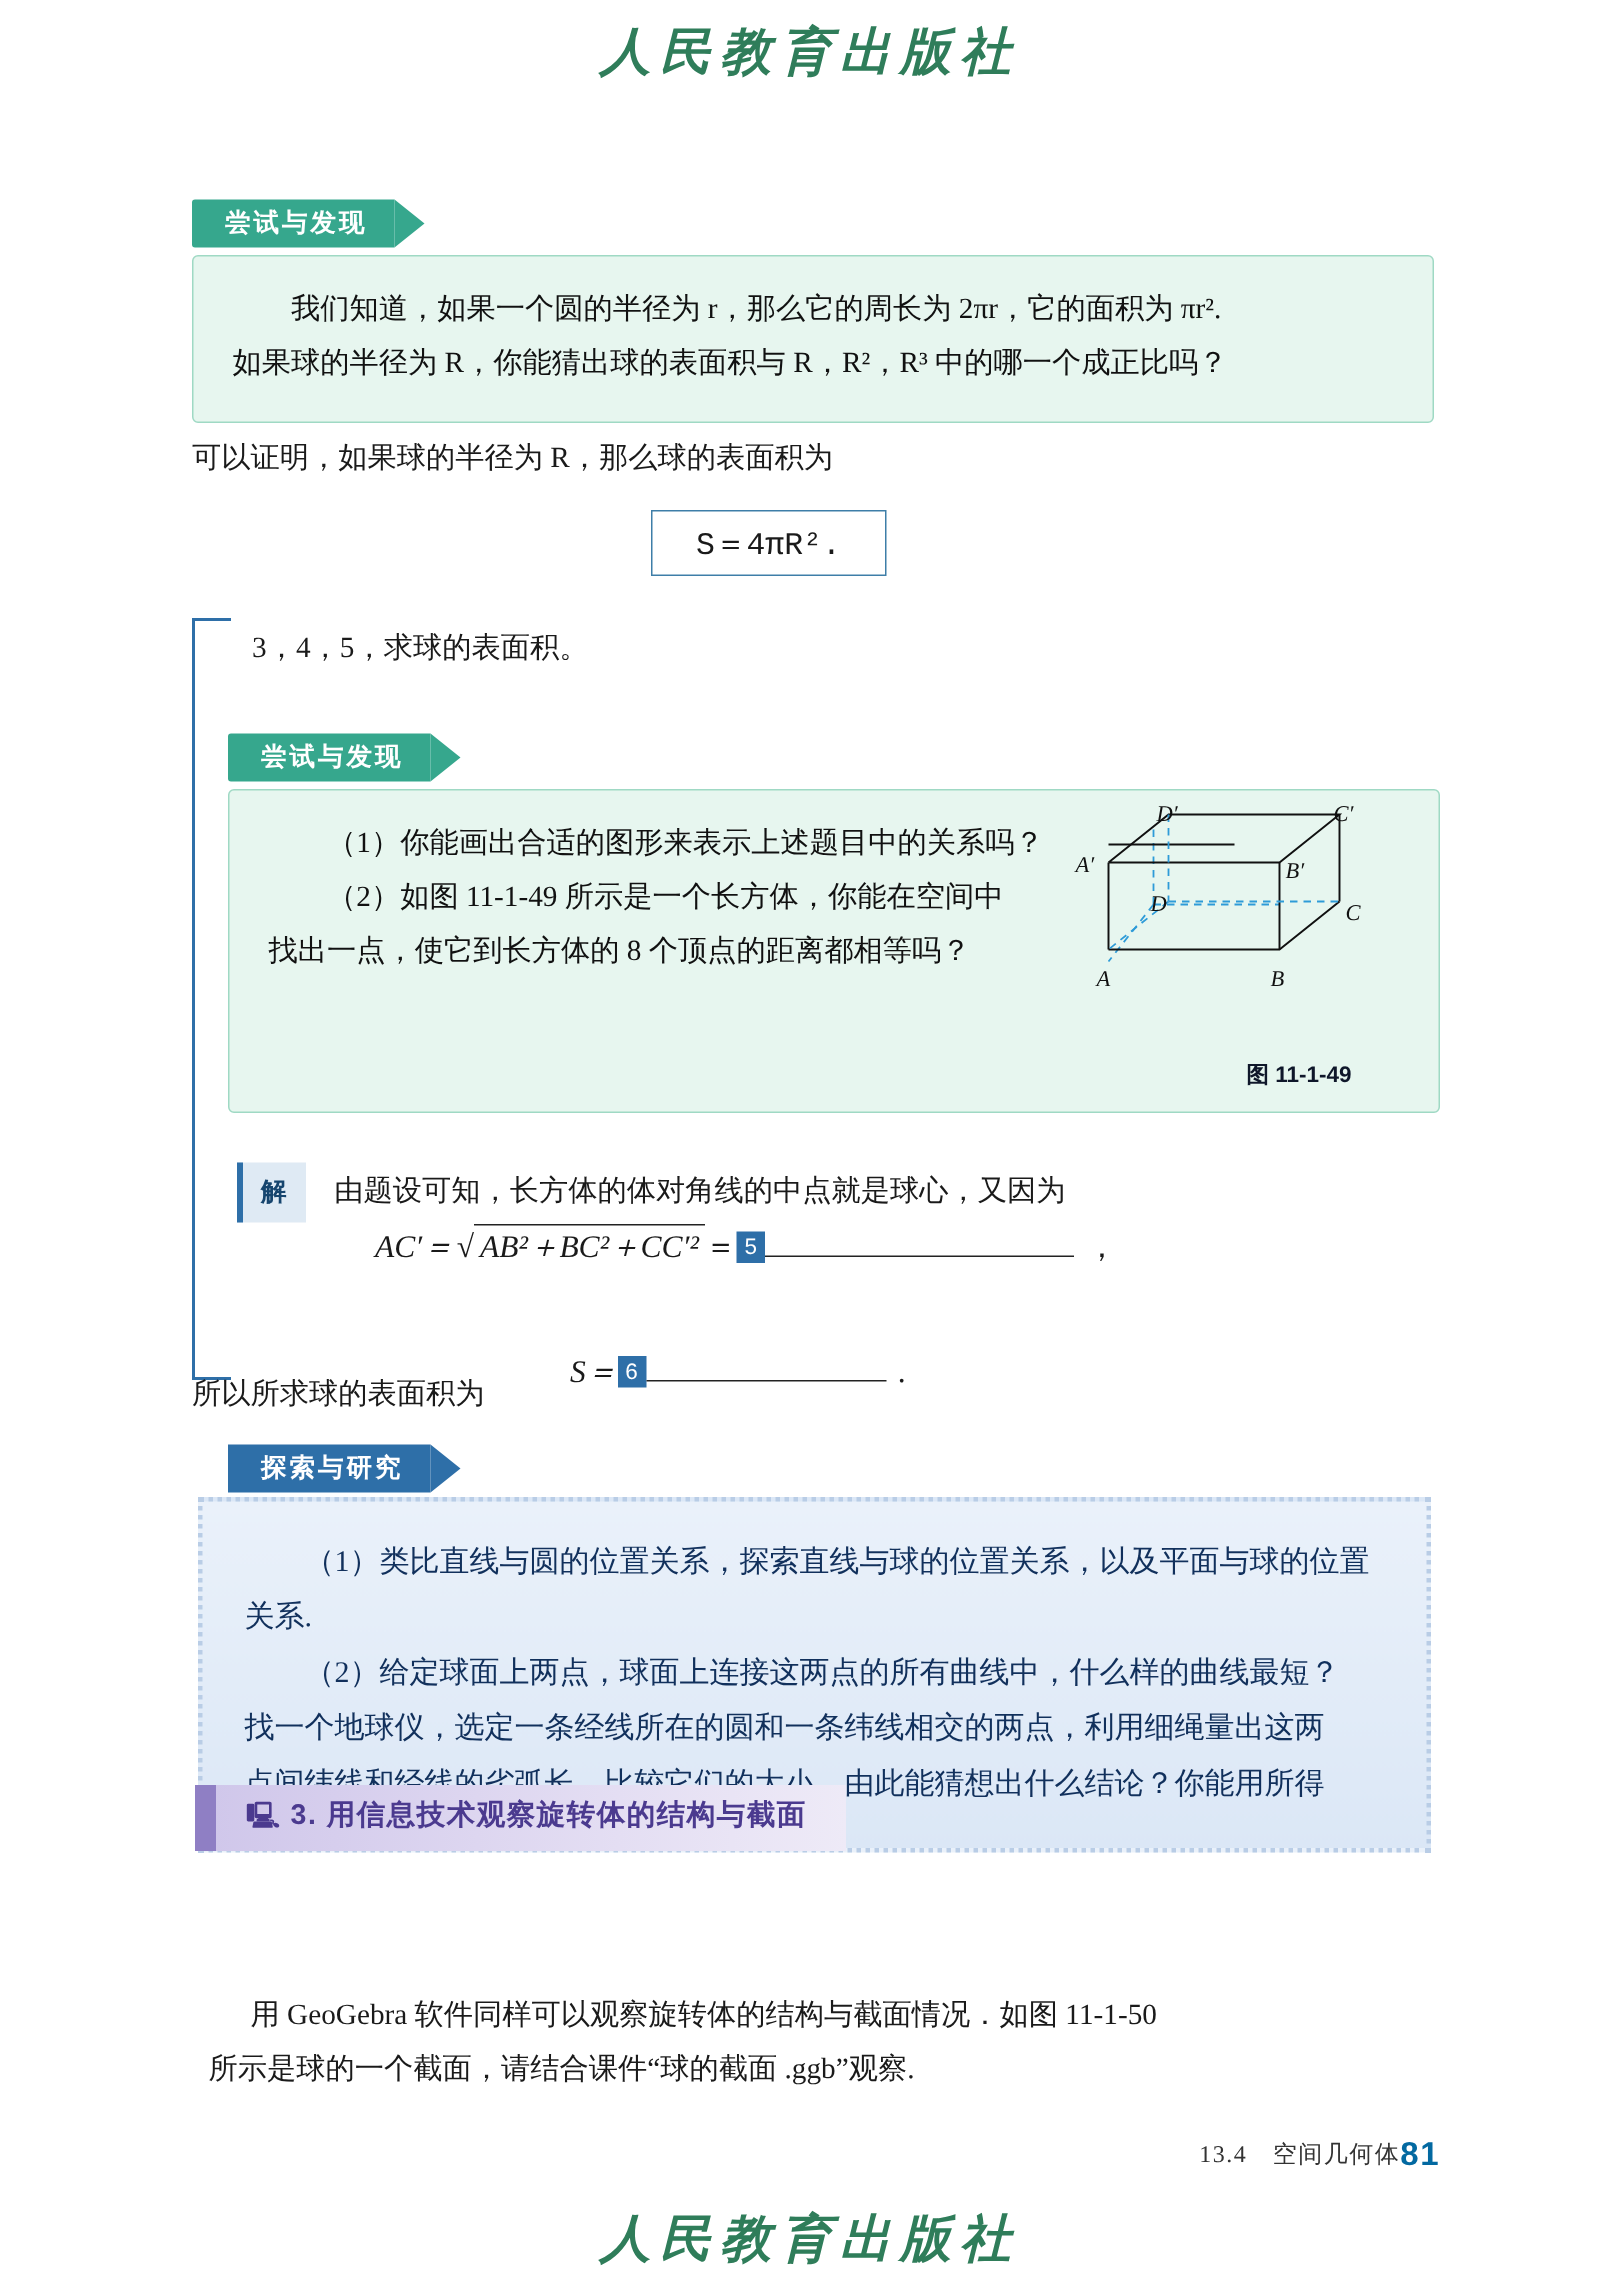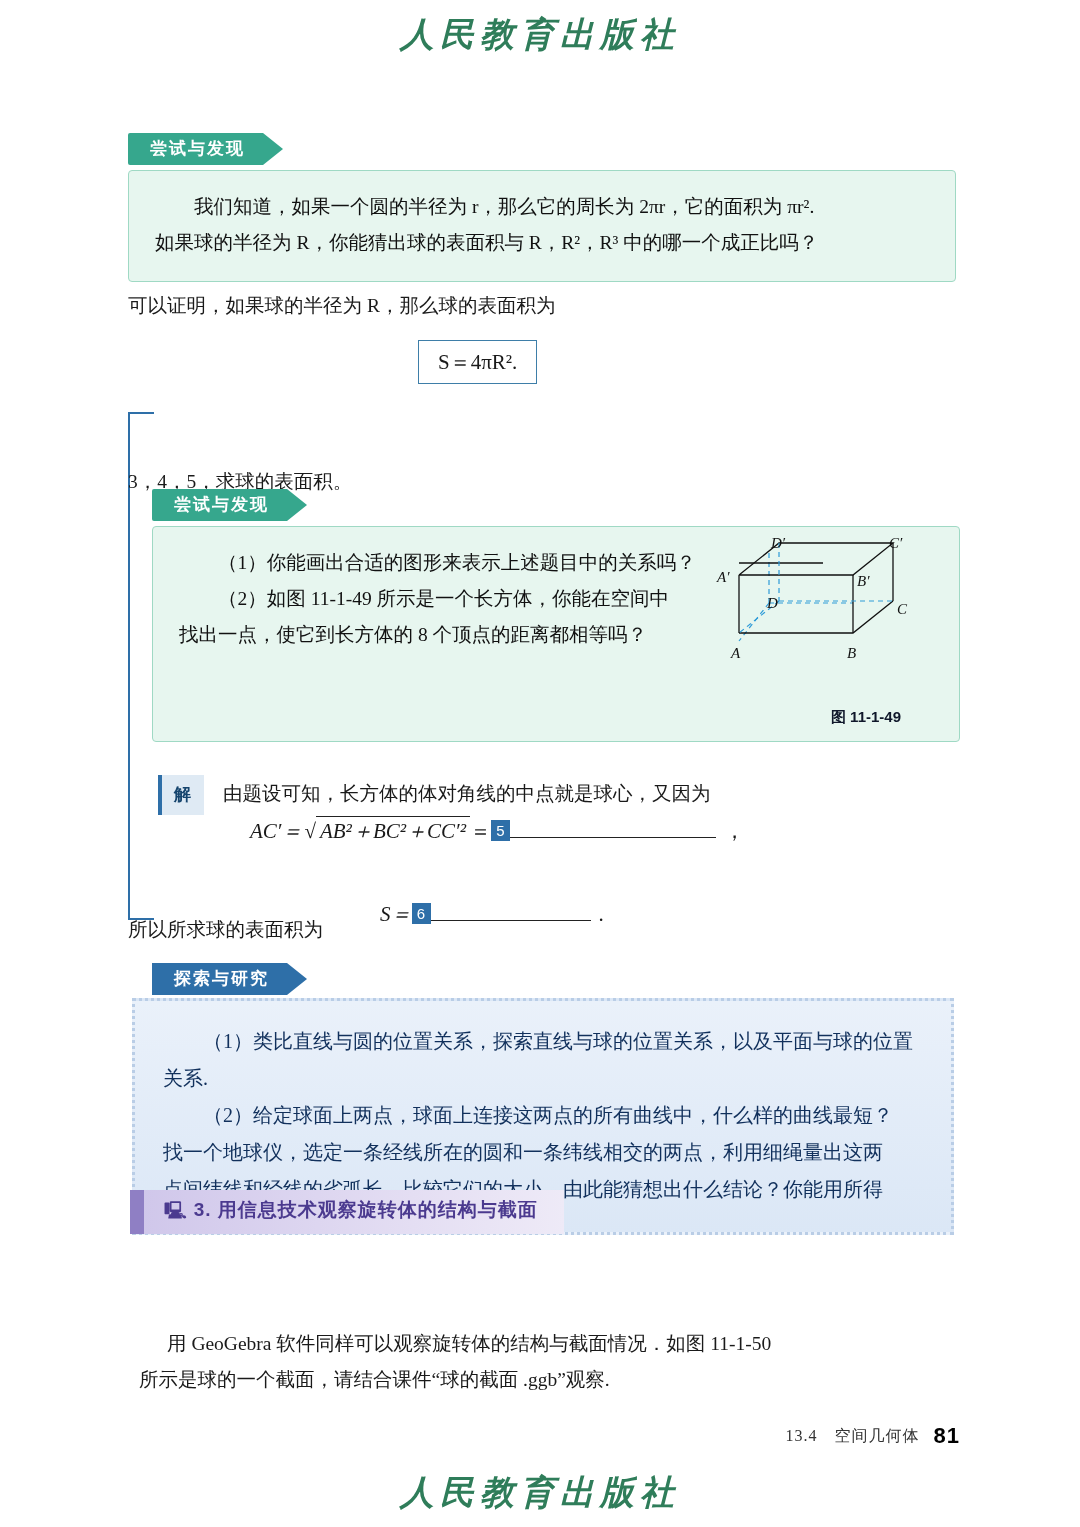--- a/index.html
+++ b/index.html
@@ -107,24 +107,25 @@
   
   .para {
     font-size: 19.5px;
     line-height: 36px;
   }
 
   
   .formula-box {
     display: inline-block;
     border: 1px solid #3e7ea8;
-    padding: 7px 19px;
-    font-family: Liberation Serif, serif;
+    padding: 7px 29px;
+    font-family: Liberation Mono, monospace;
     font-size: 21px;
     background: #ffffff;
+    margin-left: 16px;
   }
   .ital { font-style: italic; }
 
   
   .tag-example {
     display: inline-block;
     background: #dfeaf4;
     border-left: 4px solid #2e6fa8;
     padding: 2px 10px 2px 8px;
     font-family: "Liberation Sans", sans-serif;
@@ -232,22 +233,21 @@
     right: 120px;
     bottom: 78px;
     font-size: 16px;
     color: #333;
     letter-spacing: 1px;
   }
   .footer .pageno {
     font-family: "Liberation Sans", sans-serif;
     font-weight: bold;
     font-size: 22px;
-    color: #000000;
-    margin-left: 14px;
+    color: #0369a1;
     vertical-align: -2px;
   }
 
   
   .fig-caption {
     font-family: "Liberation Sans", sans-serif;
     font-size: 15px;
     color: #0f172a;
     font-weight: bold;
   }
@@ -282,21 +282,21 @@
   </div>
 
   <div class="col para" style="top:288px;">可以证明，如果球的半径为 R，那么球的表面积为</div>
 
   <div class="col" style="top:340px; text-align:left; padding-left:290px; box-sizing:border-box;">
     <span class="formula-box">S＝4πR².</span>
   </div>
 
   <div class="left-rule" style="top:412px; height:508px;"></div>
 
-  <div class="col para" style="top:464px;">3，4，5，求球的表面积。</div>
+  <div class="col para" style="top:415px;padding-left:40px;">3，4，5，求球的表面积。</div>
 
   <div class="col" style="top:489px; left:152px;">
     <span class="banner-green">尝试与发现</span>
   </div>
 
   <div class="col" style="top:526px; left:152px; width:808px;">
     <div class="greenbox" style="min-height:160px; position:relative; padding-bottom:36px;">
       <div class="indent" style="max-width:600px;">（1）你能画出合适的图形来表示上述题目中的关系吗？</div>
       <div class="indent" style="max-width:600px;">（2）如图 11-1-49 所示是一个长方体，你能在空间中</div>
       <div style="max-width:600px;">找出一点，使它到长方体的 8 个顶点的距离都相等吗？</div>

